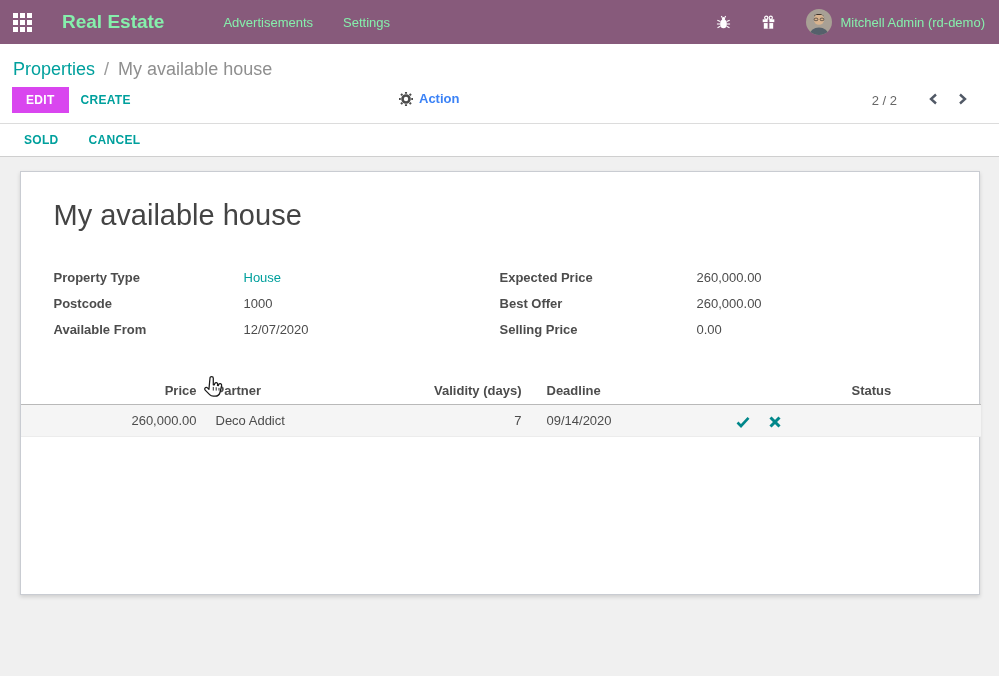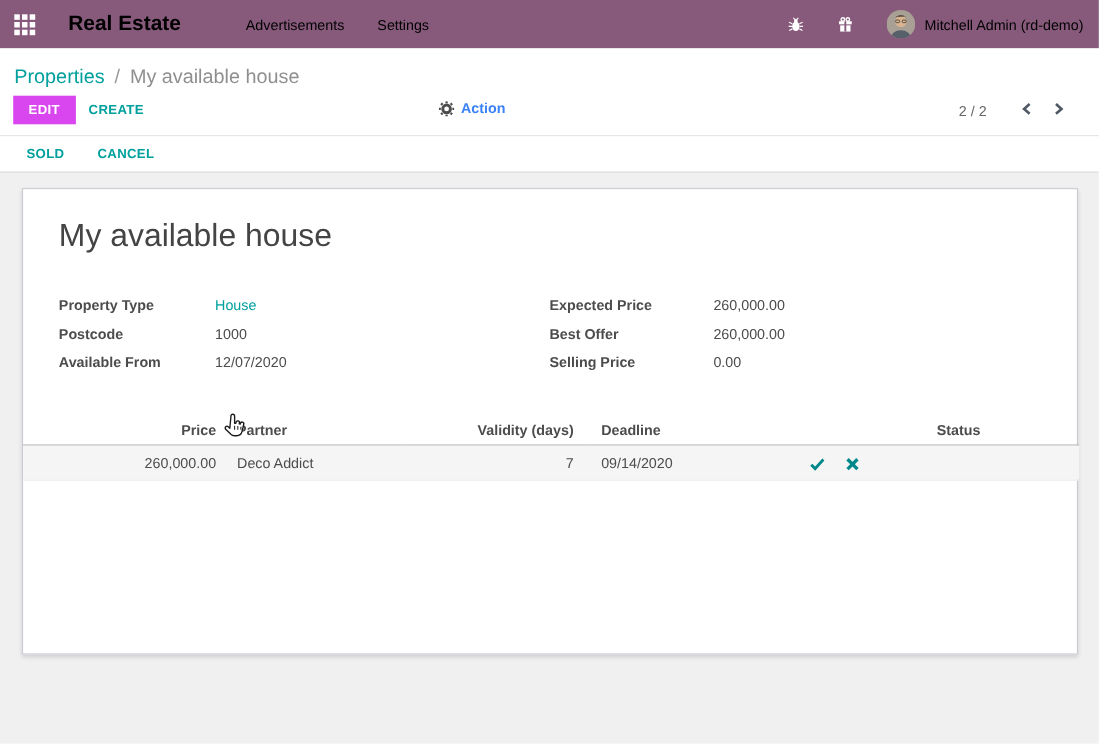--- a/index.html
+++ b/index.html
@@ -1,20 +1,20 @@
 <!DOCTYPE html>
 <html><head>
 <meta charset="utf-8">
 <style>
   * { margin:0; padding:0; box-sizing:border-box; }
   html,body { width:999px; height:684px; overflow:hidden; background:#fff;
     font-family:"Liberation Sans","DejaVu Sans",sans-serif; color:#4c4c4c; }
 
   
-  .navbar { height:44px; background:#875A7B; display:flex; align-items:center; color:#000000; }
+  .navbar { height:44px; background:#875A7B; display:flex; align-items:center; color:#86efac; }
   .apps-grid { width:19px; height:19px; margin:0 30px 0 13px; display:grid;
     grid-template-columns:repeat(3,5px); grid-template-rows:repeat(3,5px); gap:2px; cursor:pointer; }
   .apps-grid span { background:#fff; width:5px; height:5px; display:block; }
   .brand { font-size:19px; font-weight:bold; margin-right:44px; cursor:pointer; }
   .nav-item { font-size:13px; padding:13px 15px; cursor:pointer; }
   .nav-right { margin-left:auto; display:flex; align-items:center; }
   .nav-icon { width:15px; height:15px; margin-right:30px; cursor:pointer; display:block; }
   .avatar { width:26px; height:26px; border-radius:50%; overflow:hidden; margin-right:9px; flex:0 0 auto; }
   .username { font-size:13px; margin-right:14px; cursor:pointer; }
 
@@ -48,21 +48,21 @@
     border:1px solid #c9ccd2; box-shadow:0 2px 4px rgba(0,0,0,.14); }
   .sheet-title { margin:27px 33px 38px; font-size:29px; font-weight:400; color:#444; }
   .field-groups { display:flex; padding-left:33px; }
   .fg { }
   .fg-left { width:447px; }
   .fg-right { width:480px; }
   .f-row { display:flex; margin-bottom:11px; font-size:13px; }
   .f-label { font-weight:bold; color:#4c4c4c; }
   .fg-left .f-label { width:142px; }
   .fg-right .f-label { width:149px; }
-  .f-value { color:#4c4c4c; }
+  .f-value { color:#4c4c4c;margin-left:48px; }
   .f-link { color:#00A09D; cursor:pointer; }
 
   
   .notebook { margin-top:28px; }
   .tabs { display:flex; padding-left:33px; border-bottom:1px solid #ddd; }
   .tab { font-size:13px; padding:8px 16px 7px; border:1px solid #ddd; border-bottom:none;
     margin-bottom:-1px; background:#fff; cursor:pointer; }
   .tab-inactive { color:#6c6c6c; }
   .tab-active { color:#444; font-weight:600; border-top:3px solid #875A7B; padding-top:5px;
     border-bottom:1px solid #fff; }

